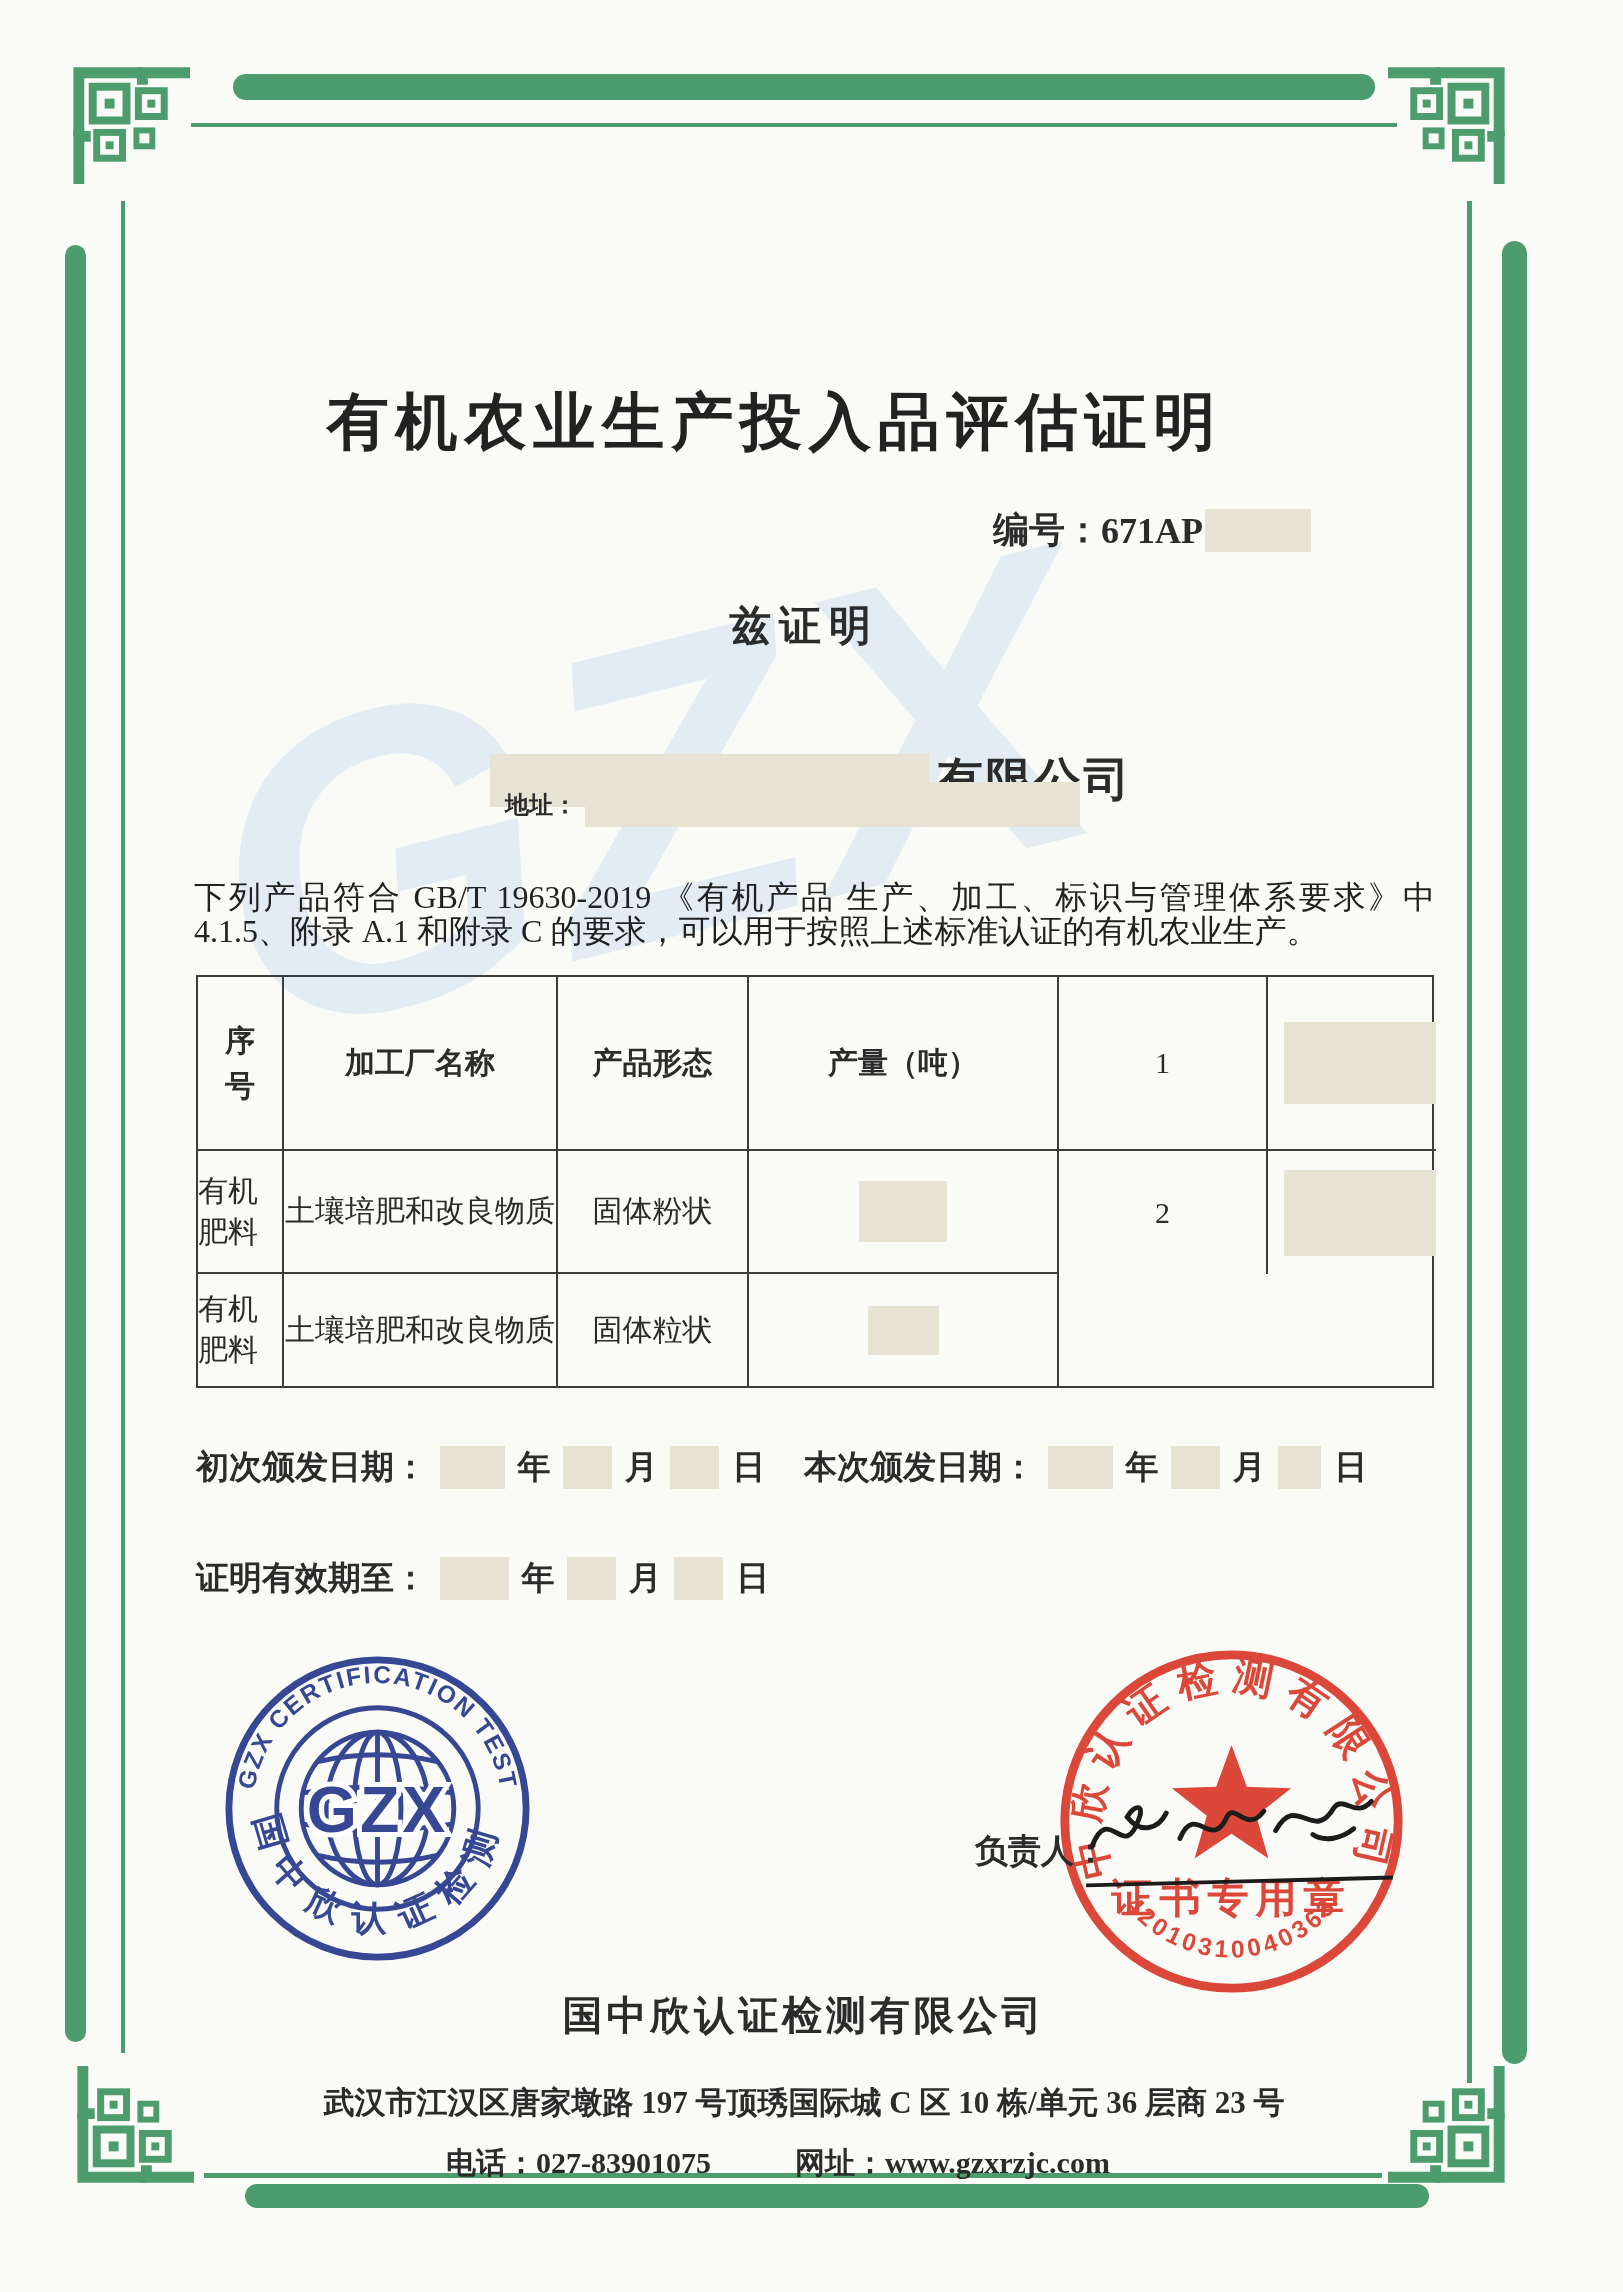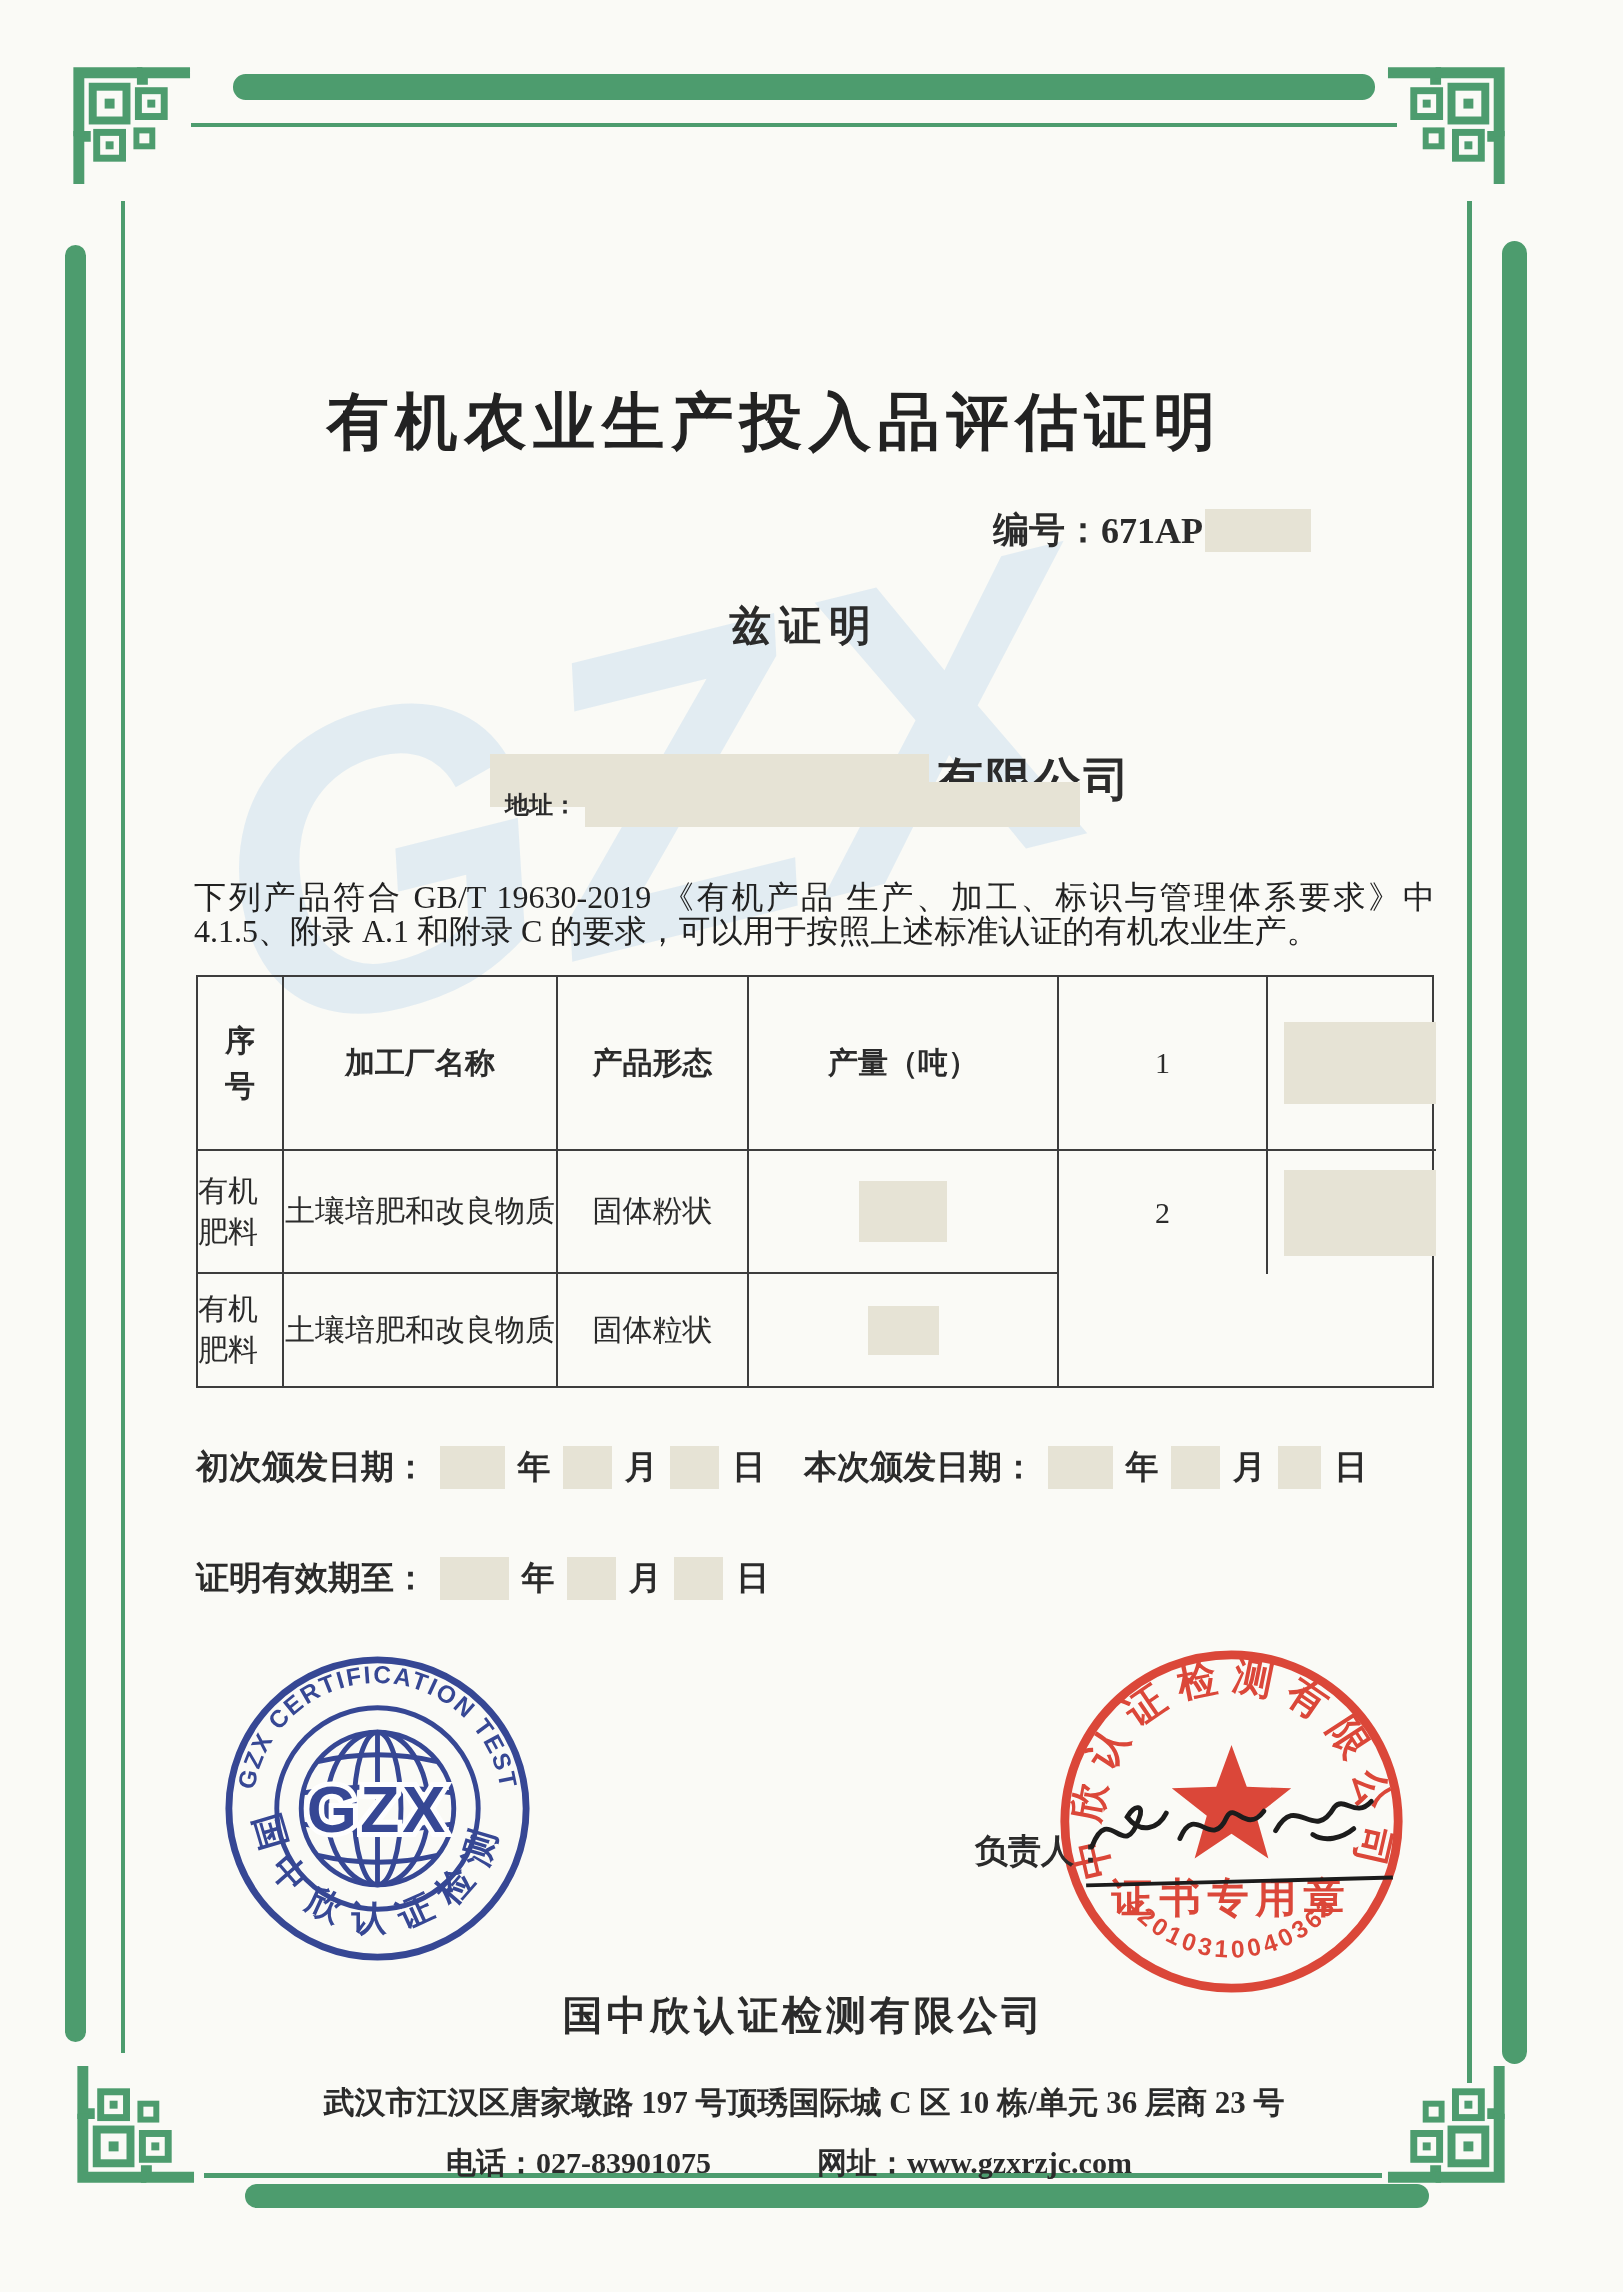--- a/index.html
+++ b/index.html
@@ -60,21 +60,21 @@
   .daterow{position:absolute;display:flex;align-items:center;
     font-size:33px;font-weight:bold;white-space:nowrap;}
   .dbox{display:inline-block;height:43px;margin:0 12.7px;}
   .dbox.y{width:65px;} .dbox.m{width:49px;} .dbox.d{width:49px;}
   
   .signer{position:absolute;left:975px;top:1829px;font-size:33px;font-weight:bold;}
   .f-company{position:absolute;left:353px;top:1988px;width:902px;text-align:center;
     font-size:40px;font-weight:bold;letter-spacing:3.9px;}
   .f-addr{position:absolute;left:157px;top:2082px;width:1294px;text-align:center;
     font-size:31px;font-weight:bold;}
-  .f-contact{position:absolute;left:446px;top:2143px;display:flex;gap:106px;
+  .f-contact{position:absolute;left:446px;top:2143px;display:flex;gap:84px;
     font-size:30px;font-weight:bold;}
 </style>
 </head>
 <body>
 
 <div class="gbar rnd" style="left:233px;top:74px;width:1142px;height:25.5px;"></div>
 <div class="gbar rnd" style="left:245px;top:2184px;width:1184px;height:23.5px;"></div>
 <div class="gbar rnd" style="left:65px;top:245px;width:20.6px;height:1797px;"></div>
 <div class="gbar rnd" style="left:1502px;top:241px;width:24.5px;height:1823px;"></div>
 <div class="thin" style="left:191px;top:123px;width:1206px;height:3.9px;"></div>

